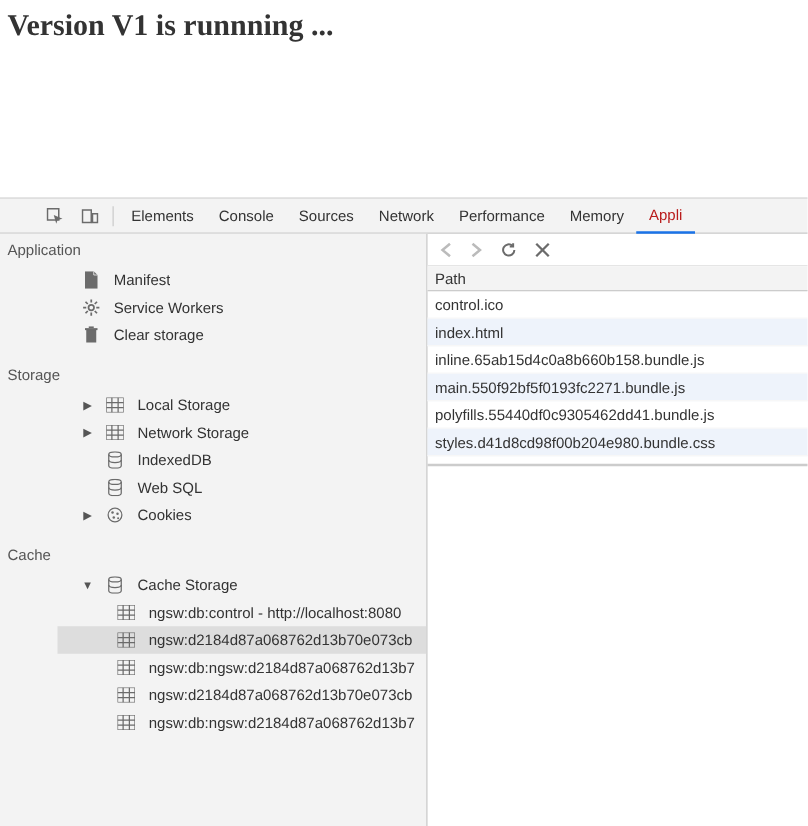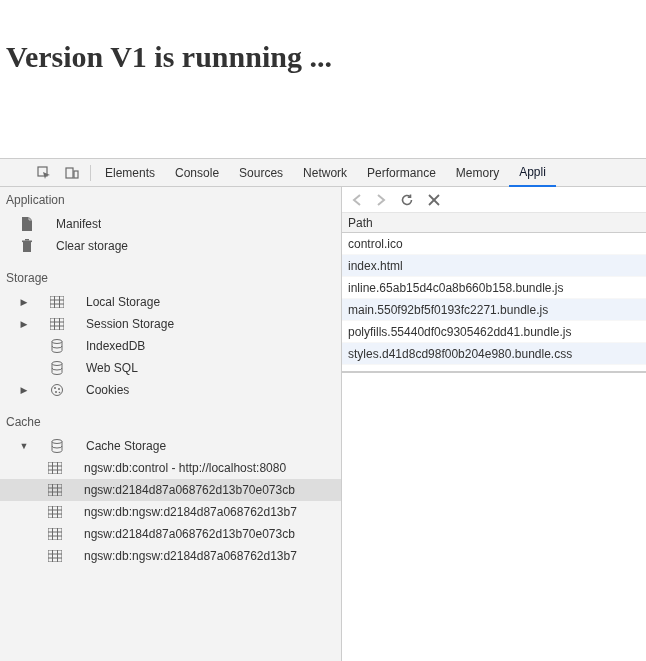--- a/index.html
+++ b/index.html
@@ -1,28 +1,28 @@
 <!DOCTYPE html>
 <html><head>
 <meta charset="utf-8">
 <style>
   * { box-sizing: border-box; margin: 0; padding: 0; }
   body { font-family: -apple-system, "Helvetica Neue", Arial, sans-serif; font-size: 12px; color: #333; width: 646px; height: 661px; overflow: hidden; background: #fff; }
-  .page-header { font-family: Georgia, "Times New Roman", serif; font-size: 30px; font-weight: bold; padding: 8px 6px 4px 6px; margin-top: 32px; }
+  .page-header { font-family: Georgia, "Times New Roman", serif; font-size: 24px; font-weight: bold; padding: 8px 6px 4px 6px; }
   .devtools { position: absolute; top: 158px; left: 0; right: 0; bottom: 0; border-top: 1px solid #ccc; background: #fff; display: flex; flex-direction: column; }
   .tabbar { display: flex; align-items: center; height: 28px; border-bottom: 1px solid #ccc; background: #f3f3f3; padding-left: 30px; }
   .tabbar .iconbtn { width: 28px; height: 28px; display: flex; align-items: center; justify-content: center; color: #5a5a5a; }
   .tabbar .sep { width: 1px; height: 16px; background: #ccc; margin: 0 4px; }
   .tabbar .tab { padding: 0 10px; height: 28px; display: flex; align-items: center; color: #333; cursor: default; }
-  .tabbar .tab.active { color: #0f172a; border-bottom: 2px solid #1a73e8; height: 28px; }
+  .tabbar .tab.active { color: #b91c1c; border-bottom: 2px solid #1a73e8; height: 28px; }
   .panes { flex: 1; display: flex; min-height: 0; }
   .sidebar { width: 342px; background: #f3f3f3; border-right: 1px solid #ccc; overflow: hidden; }
   .group-title { padding: 6px 6px 6px 6px; color: #555; }
   .tree { }
-  .item { display: flex; align-items: center; height: 22px; padding-left: 8px; gap: 22px; }
+  .item { display: flex; align-items: center; height: 22px; padding-left: 8px; gap: 11px; margin-left: 46px; }
   .item.l1 { padding-left: 20px; }
   .item.l3 { padding-left: 48px; }
   .item.selected { background: #ddd; }
   .arrow { width: 8px; display: inline-flex; justify-content: center; color: #555; font-size: 9px; }
   .arrow.blank { visibility: hidden; }
   .ic { width: 14px; height: 14px; display: inline-flex; align-items: center; justify-content: center; color: #6b6b6b; }
   .lbl { white-space: nowrap; overflow: hidden; text-overflow: clip; }
   .main { flex: 1; display: flex; flex-direction: column; min-width: 0; }
   .toolbar { height: 26px; display: flex; align-items: center; gap: 14px; padding: 0 10px; border-bottom: 1px solid #e5e5e5; color: #6b6b6b; }
   .th { height: 20px; display: flex; align-items: center; padding: 0 6px; background: #f3f3f3; border-bottom: 1px solid #ccc; color: #333; }
@@ -69,20 +69,38 @@
           <span class="ic">
             <svg width="12" height="14" viewBox="0 0 12 14">
                 <path d="M1 0 H8 L11 3 V14 H1 Z" fill="#6b6b6b"></path>
                 <path d="M8 0 V3 H11" fill="none" stroke="#fff" stroke-width="0.6"></path>
               </svg>
           </span>
           <span class="lbl">Manifest</span>
         </div>
         <div class="item l1">
           <span class="ic">
+            <svg width="14" height="14" viewBox="0 0 14 14">
+                <circle cx="7" cy="7" r="2.2" fill="none" stroke="#6b6b6b" stroke-width="1.4"></circle>
+                <g stroke="#6b6b6b" stroke-width="1.4">
+                  <line x1="7" y1="0.5" x2="7" y2="3"></line>
+                  <line x1="7" y1="11" x2="7" y2="13.5"></line>
+                  <line x1="0.5" y1="7" x2="3" y2="7"></line>
+                  <line x1="11" y1="7" x2="13.5" y2="7"></line>
+                  <line x1="2.4" y1="2.4" x2="4.2" y2="4.2"></line>
+                  <line x1="9.8" y1="9.8" x2="11.6" y2="11.6"></line>
+                  <line x1="11.6" y1="2.4" x2="9.8" y2="4.2"></line>
+                  <line x1="4.2" y1="9.8" x2="2.4" y2="11.6"></line>
+                </g>
+              </svg>
+          </span>
+          <span class="lbl">Service Workers</span>
+        </div>
+        <div class="item l1">
+          <span class="ic">
             <svg width="12" height="14" viewBox="0 0 12 14">
                 <rect x="2" y="3" width="8" height="10" fill="#6b6b6b"></rect>
                 <rect x="1" y="1.5" width="10" height="1.6" fill="#6b6b6b"></rect>
                 <rect x="4" y="0" width="4" height="1.5" fill="#6b6b6b"></rect>
               </svg>
           </span>
           <span class="lbl">Clear storage</span>
         </div>
       </div>
 
@@ -105,21 +123,21 @@
           <span class="arrow">▶</span>
           <span class="ic">
             <svg width="14" height="12" viewBox="0 0 14 12">
                 <rect x="0" y="0" width="14" height="12" fill="none" stroke="#6b6b6b" stroke-width="1"></rect>
                 <line x1="0" y1="4" x2="14" y2="4" stroke="#6b6b6b"></line>
                 <line x1="0" y1="8" x2="14" y2="8" stroke="#6b6b6b"></line>
                 <line x1="4.5" y1="0" x2="4.5" y2="12" stroke="#6b6b6b"></line>
                 <line x1="9.5" y1="0" x2="9.5" y2="12" stroke="#6b6b6b"></line>
               </svg>
           </span>
-          <span class="lbl">Session Storage</span>
+          <span class="lbl">Network Storage</span>
         </div>
         <div class="item l1">
           <span class="arrow blank">▶</span>
           <span class="ic">
             <svg width="12" height="14" viewBox="0 0 12 14">
                 <ellipse cx="6" cy="2.5" rx="5" ry="2" fill="none" stroke="#6b6b6b" stroke-width="1"></ellipse>
                 <path d="M1 2.5 V11.5 A5 2 0 0 0 11 11.5 V2.5" fill="none" stroke="#6b6b6b" stroke-width="1"></path>
                 <path d="M1 7 A5 2 0 0 0 11 7" fill="none" stroke="#6b6b6b" stroke-width="1"></path>
               </svg>
           </span>

